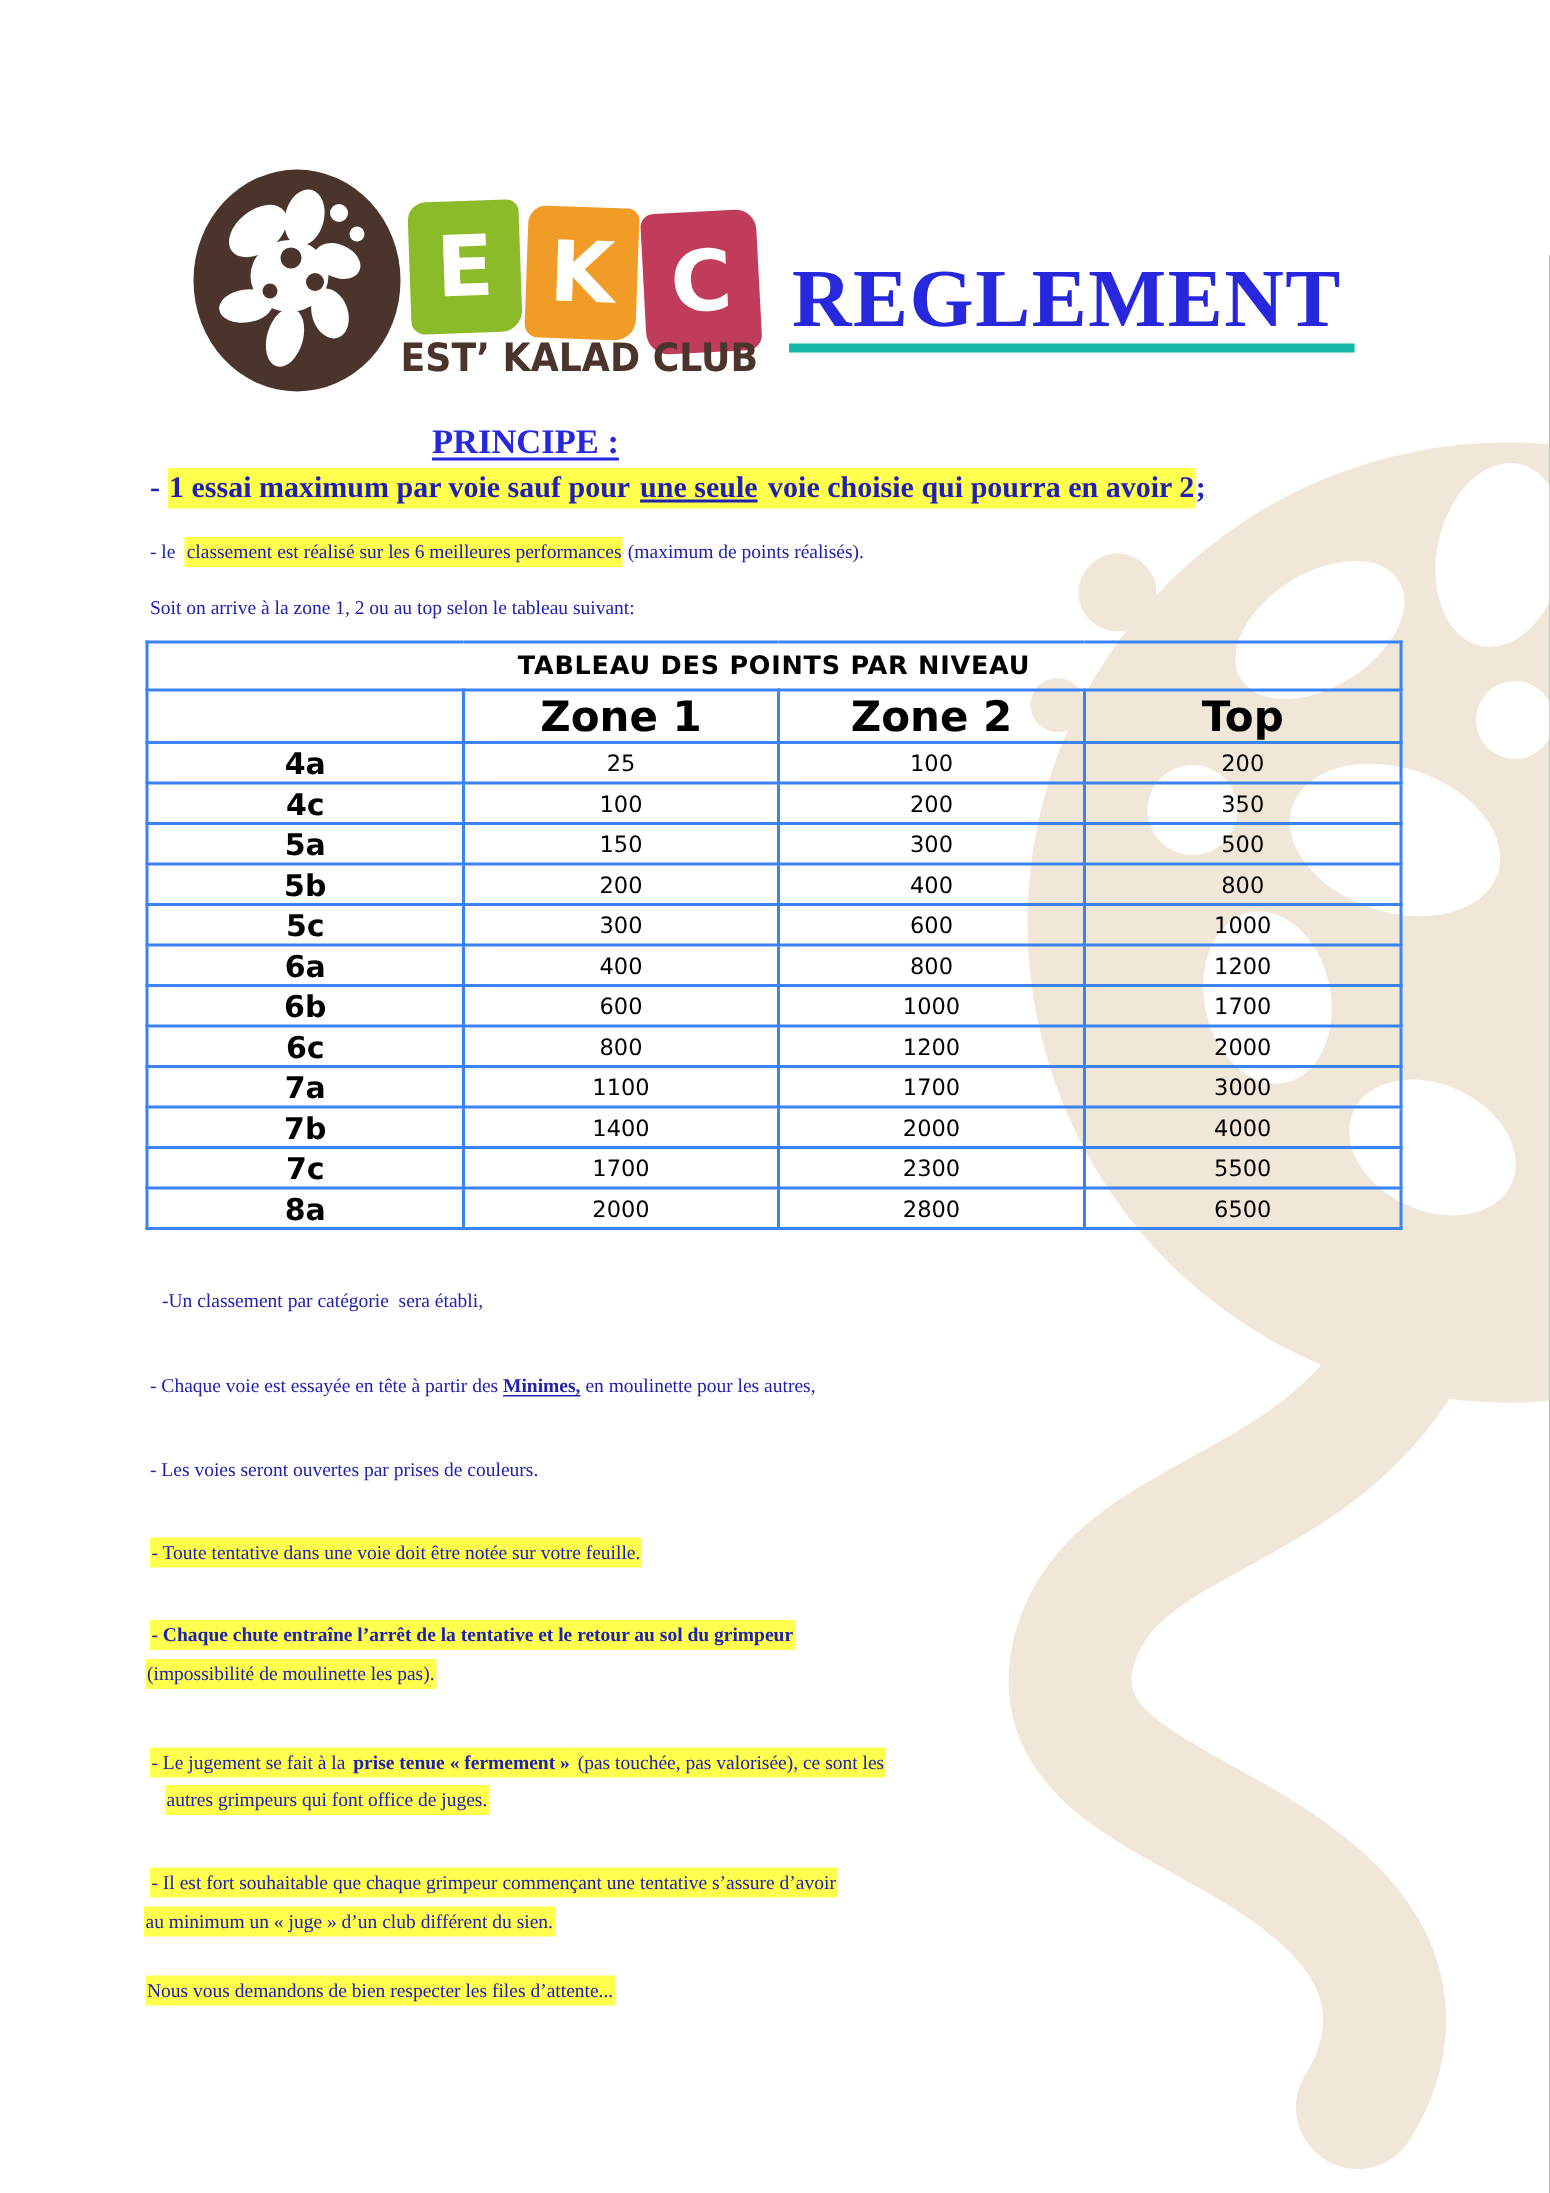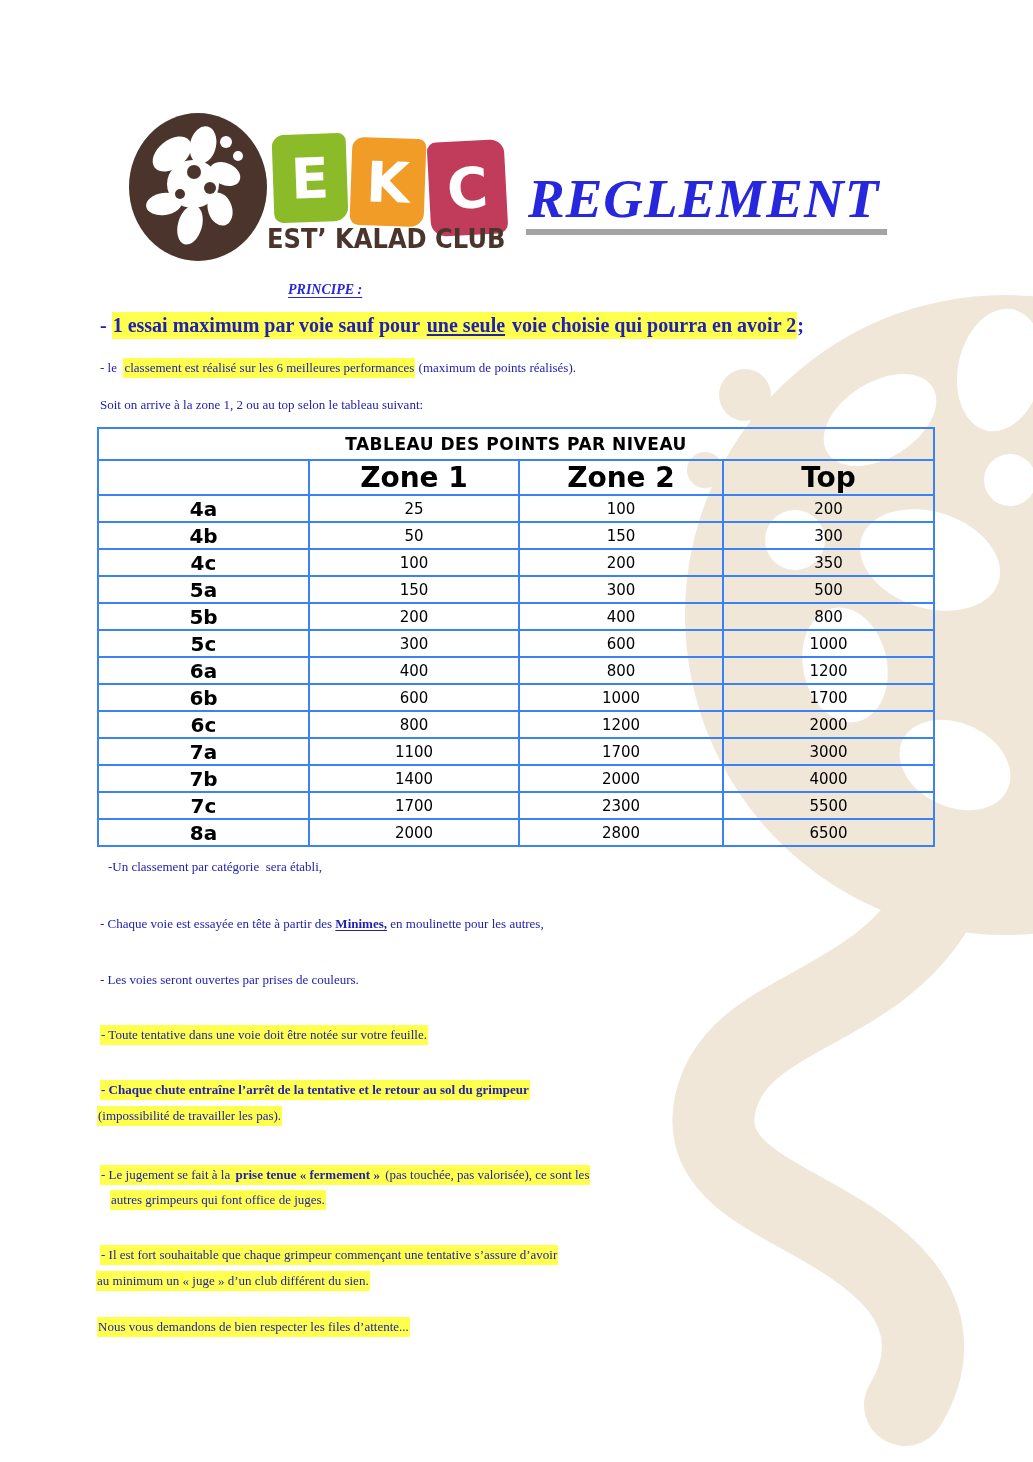--- a/index.html
+++ b/index.html
@@ -34,28 +34,28 @@
   .tile-2{transform:translateY(7px) rotate(-3deg);width:77px;height:94px;border-radius:9px 14px 10px 15px;}
   .club-name{
     position:absolute;left:267px;top:224px;z-index:1;
     font-family:"DejaVu Sans", sans-serif;font-weight:bold;font-size:26px;
     color:var(--brown);transform:scaleX(0.93);transform-origin:left top;white-space:pre;
   }
 
   
   .doc-title{
     position:absolute;left:526px;top:170px;z-index:1;margin:0;
-    font-family:"Liberation Serif", serif;font-style:italic;font-weight:bold;
+    font-family:"Liberation Serif", serif;font-weight:bold;
     font-size:55px;line-height:1.05;color:var(--title-blue);
-    border-bottom:6px solid #a3a3a3;padding:0 8px 1px 2px;letter-spacing:1px;
+    border-bottom:6px solid #14b8a6;padding:0 8px 1px 2px;letter-spacing:1px;
     white-space:pre;
   }
   .principle{
     position:absolute;left:288px;top:282px;z-index:1;margin:0;
-    font-style:italic;font-weight:bold;font-size:14px;color:var(--title-blue);
+    font-weight:bold;font-size:23px;color:var(--title-blue);
     text-decoration:underline;text-underline-offset:3px;white-space:pre;
   }
 
   
   .para{
     position:absolute;z-index:1;margin:0;
     font-size:13px;line-height:1.25;color:var(--text-blue);
     white-space:pre;
   }
   .para .b{font-weight:bold;}
@@ -168,26 +168,20 @@
       </tr>
     </thead>
     <tbody>
         <tr>
           <td class="lvl">4a</td>
           <td class="num">25</td>
           <td class="num">100</td>
           <td class="num">200</td>
         </tr>
         <tr>
-          <td class="lvl">4b</td>
-          <td class="num">50</td>
-          <td class="num">150</td>
-          <td class="num">300</td>
-        </tr>
-        <tr>
           <td class="lvl">4c</td>
           <td class="num">100</td>
           <td class="num">200</td>
           <td class="num">350</td>
         </tr>
         <tr>
           <td class="lvl">5a</td>
           <td class="num">150</td>
           <td class="num">300</td>
           <td class="num">500</td>
@@ -247,20 +241,20 @@
           <td class="num">6500</td>
         </tr>
       </tbody>
   </table>
 
   <p class="para p-categorie"><span>-Un classement par catégorie  sera établi,</span></p>
   <p class="para p-voie-tete"><span>- Chaque voie est essayée en tête à partir des </span><span class="b u">Minimes,</span><span> en moulinette pour les autres,</span></p>
   <p class="para p-couleurs"><span>- Les voies seront ouvertes par prises de couleurs.</span></p>
   <p class="para p-tentative"><span class="hl">- Toute tentative dans une voie doit être notée sur votre feuille.</span></p>
   <p class="para p-chute1"><span class="b hl">- Chaque chute entraîne l’arrêt de la tentative et le retour au sol du grimpeur</span></p>
-  <p class="para p-chute2"><span class="hl">(impossibilité de travailler les pas).</span></p>
+  <p class="para p-chute2"><span class="hl">(impossibilité de moulinette les pas).</span></p>
   <p class="para p-jugement1"><span class="hl">- Le jugement se fait à la </span><span class="b hl">prise tenue « fermement »</span><span class="hl"> (pas touchée, pas valorisée), ce sont les</span></p>
   <p class="para p-jugement2"><span class="hl">autres grimpeurs qui font office de juges.</span></p>
   <p class="para p-juge1"><span class="hl">- Il est fort souhaitable que chaque grimpeur commençant une tentative s’assure d’avoir</span></p>
   <p class="para p-juge2"><span class="hl">au minimum un « juge » d’un club différent du sien.</span></p>
   <p class="para p-files"><span class="hl">Nous vous demandons de bien respecter les files d’attente...</span></p>
 
 </div>
 
 </body></html>

